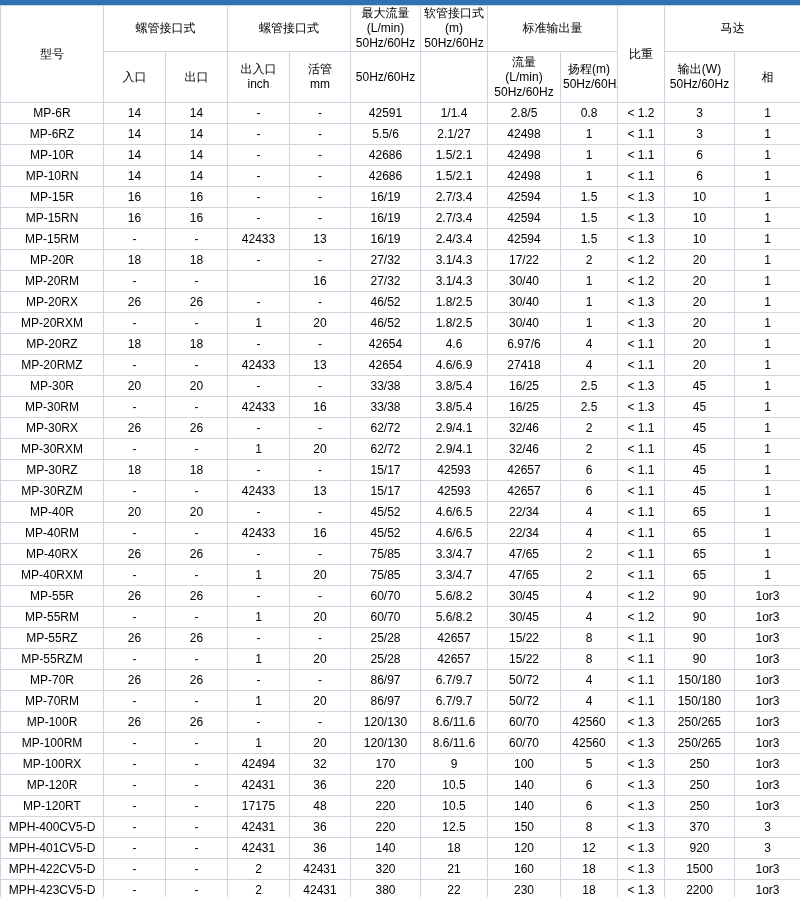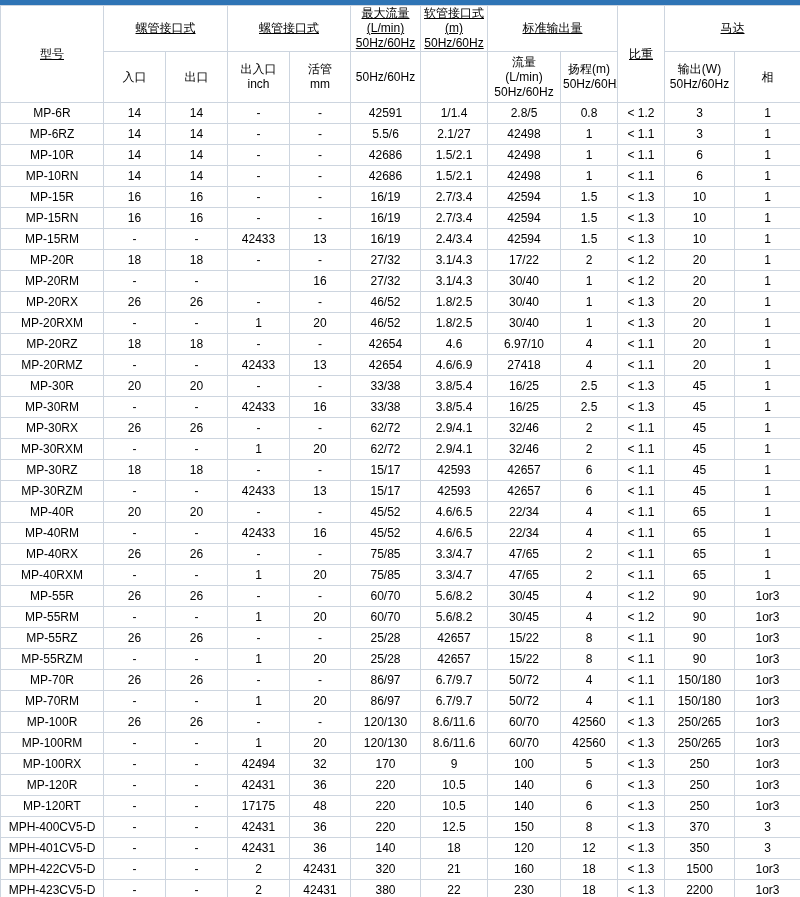--- a/index.html
+++ b/index.html
@@ -29,21 +29,21 @@
   table.spec th, table.spec td {
     border: 1px solid #cdd5df;
     text-align: center;
     vertical-align: middle;
     padding: 0 2px;
     overflow: hidden;
     font-weight: normal;
     white-space: pre-line;
     line-height: 1.25;
   }
-  thead tr.group-row th { height: 38px; text-decoration: underline; }
+  thead tr.group-row th { height: 38px; }
   thead tr.sub-row th { height: 50px; }
   tbody td {
     height: 20px;
     white-space: nowrap;
   }
 </style>
 </head>
 <body>
 
 <div class="page">
@@ -254,21 +254,21 @@
           <td>1</td>
         </tr>
         <tr>
           <td>MP-20RZ</td>
           <td>18</td>
           <td>18</td>
           <td>-</td>
           <td>-</td>
           <td>42654</td>
           <td>4.6</td>
-          <td>6.97/10</td>
+          <td>6.97/6</td>
           <td>4</td>
           <td>&lt; 1.1</td>
           <td>20</td>
           <td>1</td>
         </tr>
         <tr>
           <td>MP-20RMZ</td>
           <td>-</td>
           <td>-</td>
           <td>42433</td>
@@ -593,21 +593,21 @@
           <td>MPH-401CV5-D</td>
           <td>-</td>
           <td>-</td>
           <td>42431</td>
           <td>36</td>
           <td>140</td>
           <td>18</td>
           <td>120</td>
           <td>12</td>
           <td>&lt; 1.3</td>
-          <td>350</td>
+          <td>920</td>
           <td>3</td>
         </tr>
         <tr>
           <td>MPH-422CV5-D</td>
           <td>-</td>
           <td>-</td>
           <td>2</td>
           <td>42431</td>
           <td>320</td>
           <td>21</td>

